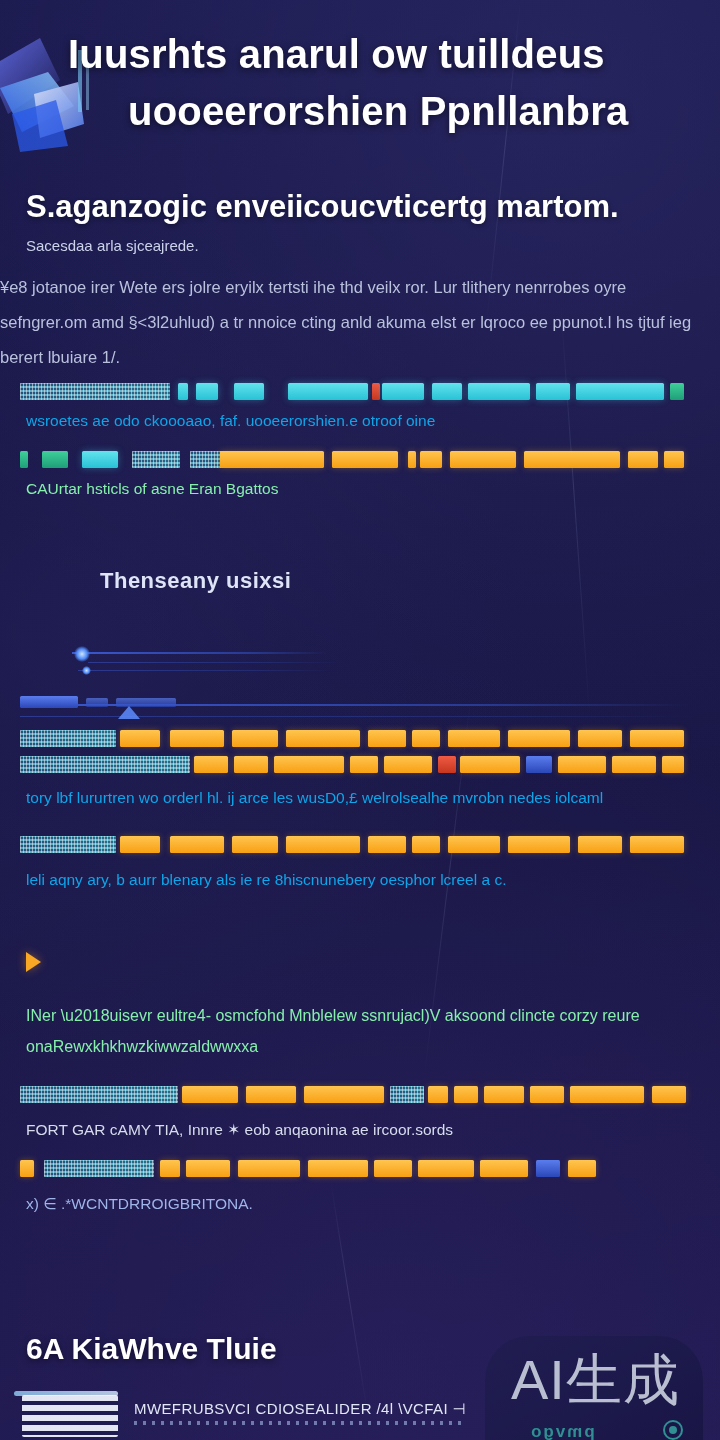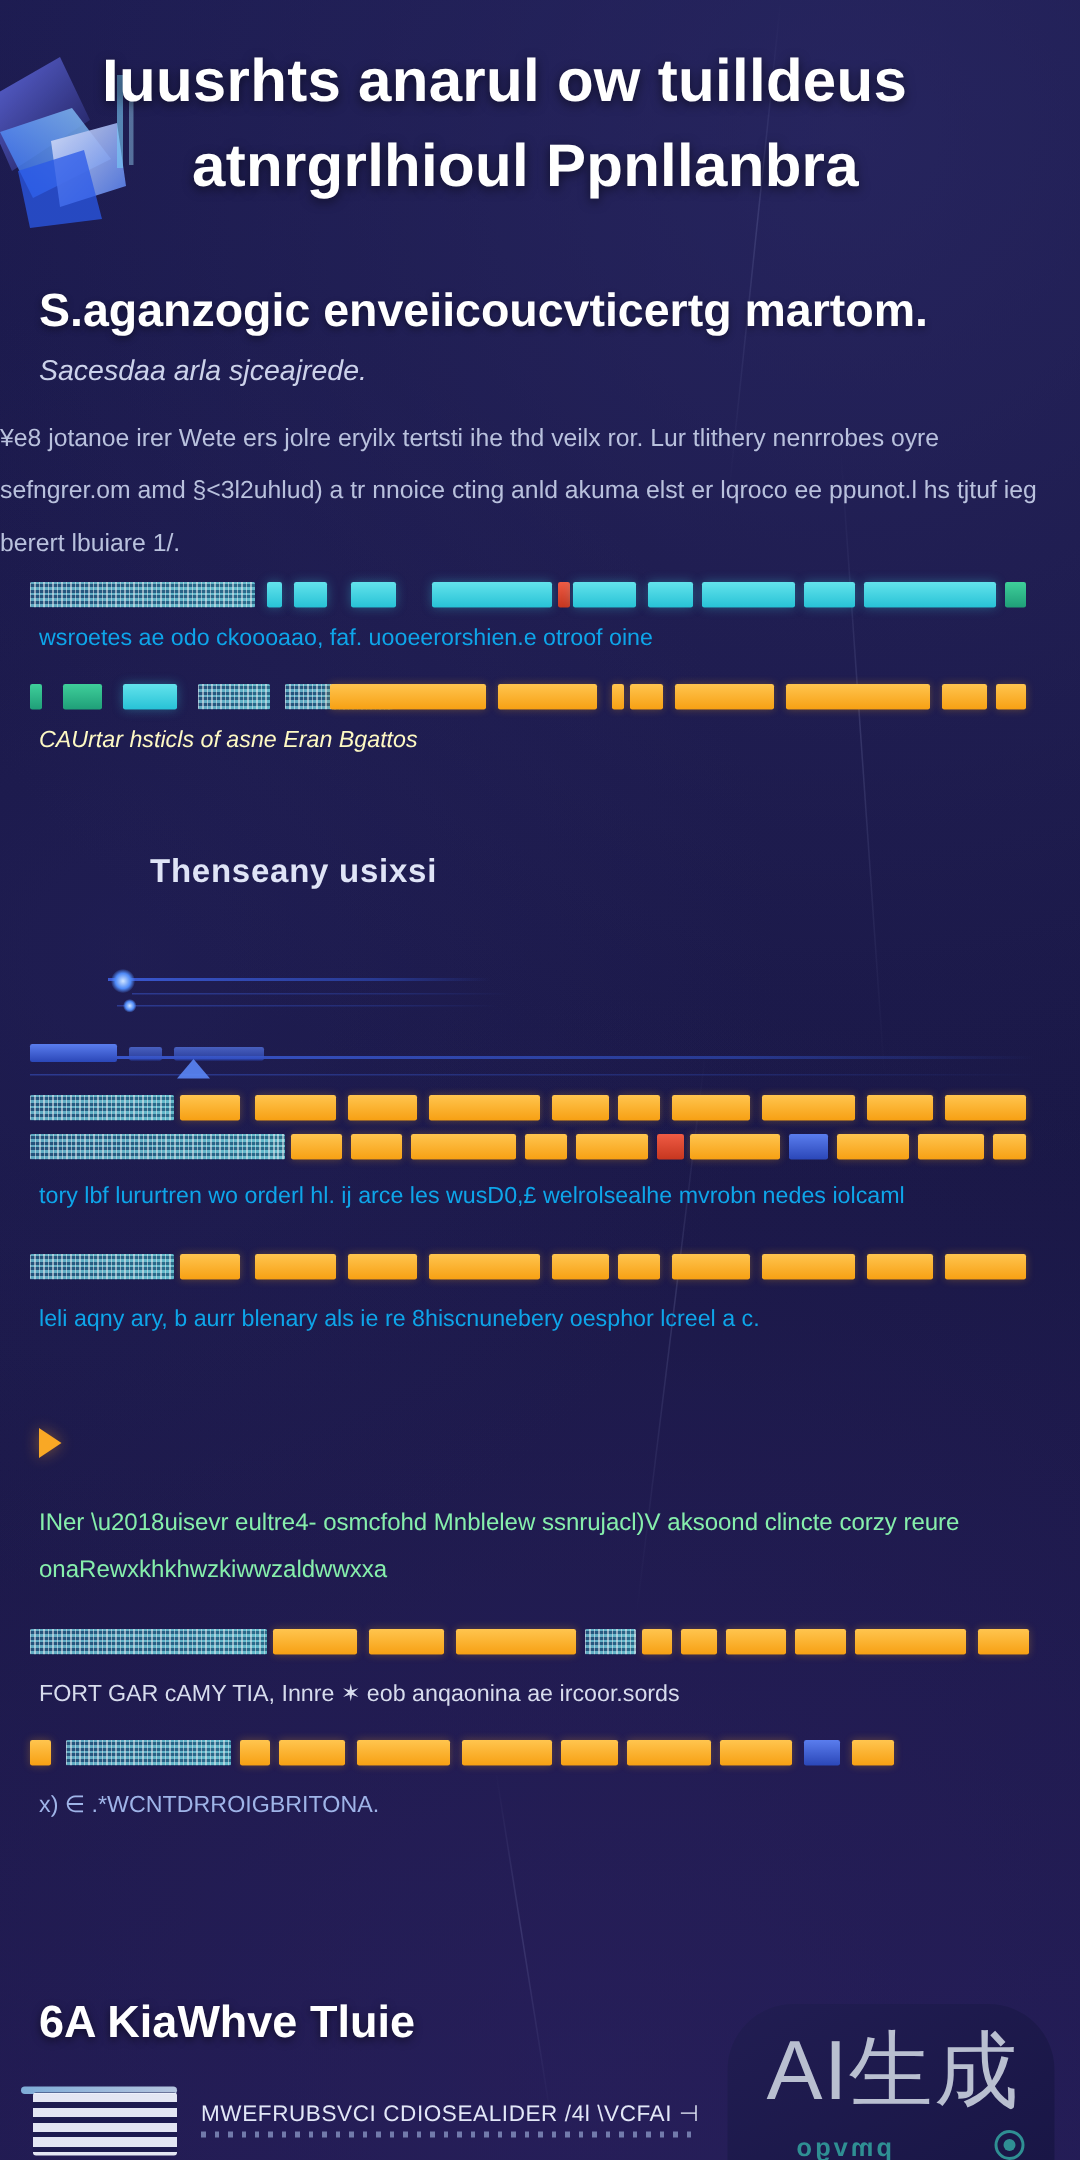--- a/index.html
+++ b/index.html
@@ -35,35 +35,35 @@
   .mark-bar{ width:11px; height:27px; background:linear-gradient(180deg,#ffc14d,#f2951c); border-radius:2px;
              box-shadow:0 0 9px rgba(250,160,30,.5); flex:none; }
   .mark-tri{ width:0; height:0; border-left:15px solid #f9a825; border-top:10px solid transparent;
              border-bottom:10px solid transparent; flex:none; filter:drop-shadow(0 0 5px rgba(250,160,30,.45)); }
   .sec-h1{ font-size:29px; font-weight:700; color:#ffffff; letter-spacing:.5px; }
   .sec-h1.teal{ background:linear-gradient(90deg,#3fa7e8 0%,#2ec6c0 55%,#40d2b4 100%);
                 -webkit-background-clip:text; background-clip:text; color:transparent; }
 
   .sub-big{ padding-left:26px; font-size:31px; font-weight:700; color:#fff; line-height:1.25;
             margin-bottom:10px; text-shadow:0 2px 5px rgba(0,0,0,.4); }
-  .sub-small{ padding-left:26px; font-size:19px; color:#ccd2ea; margin-bottom:16px;font-style:italic; }
+  .sub-small{ padding-left:26px; font-size:15px; color:#ccd2ea; margin-bottom:16px; }
   .para{ padding-right:26px; font-size:16.5px; line-height:2.12; color:#b9c1dd; }
 
   
   .barrow{ position:relative; height:22px; margin:6px 0 4px 20px; width:676px; }
   .bar{ position:absolute; top:2px; height:17px; border-radius:1.5px; }
   .bar.cy{ background:linear-gradient(180deg,#63e3ec,#27c2d6); box-shadow:0 0 7px rgba(60,210,225,.35); }
   .bar.or{ background:linear-gradient(180deg,#ffc košt); }
   .bar.or{ background:linear-gradient(180deg,#ffc54f,#f7a013); box-shadow:0 0 6px rgba(250,165,25,.3); }
   .bar.gr{ background:linear-gradient(180deg,#3fcf9a,#1f9f78); }
   .bar.rd{ background:linear-gradient(180deg,#ef5b44,#c6361f); }
   .bar.bl{ background:linear-gradient(180deg,#5a7dee,#2b47b8); }
 
   .cap{ padding-left:26px; padding-right:26px; font-size:15.5px; line-height:1.8; color:#9aa6cf; }
-  .cap.blue{ color:#fef9c3;font-style:italic; }
+  .cap.blue{ color:#86efac; }
   .cap.mix{ color:#0ea5e9; }
 
   
   .thinline{ position:absolute; height:2px; background:linear-gradient(90deg,#3f63e8,#2a3f9e 70%,rgba(42,63,158,0)); opacity:.85; }
   .thinline.dim{ opacity:.42; height:1px; }
   .glowdot{ position:absolute; width:16px; height:16px; border-radius:50%;
             background:radial-gradient(circle,#cfe4ff 0%,#4f8af7 45%,rgba(79,138,247,0) 72%); }
   .tri-up{ position:absolute; width:0; height:0; border-left:11px solid transparent;
            border-right:11px solid transparent; border-bottom:13px solid #5a86f5; opacity:.9; }
 
@@ -126,21 +126,21 @@
     </defs>
     <polygon points="6,40 58,10 78,52 26,86" fill="url(#ga)" opacity=".85"></polygon>
     <polygon points="18,60 66,44 92,78 40,104" fill="url(#gb)" opacity=".8"></polygon>
     <polygon points="52,66 96,54 102,96 58,110" fill="url(#gc)" opacity=".9"></polygon>
     <polygon points="30,86 74,72 86,118 38,124" fill="#2b5cf0" opacity=".75"></polygon>
     <rect x="96" y="22" width="4" height="62" fill="#7fd6ff" opacity=".6"></rect>
     <rect x="104" y="34" width="3" height="48" fill="#9fe1ff" opacity=".45"></rect>
   </svg>
   <div class="hero-title">
     <span>Iuusrhts anarul ow tuilldeus</span>
-    <span class="l2">atnrgrlhioul Ppnllanbra</span>
+    <span class="l2">uooeerorshien Ppnllanbra</span>
   </div>
 </div>
 
 <div class="sect" style="top:188px;">
   <div class="sub-big">S.aganzogic enveiicoucvticertg martom.</div>
   <div class="sub-small">Sacesdaa arla sjceajrede.</div>
   <div class="para">¥e8 jotanoe irer Wete ers jolre eryilx tertsti ihe thd veilx ror. Lur tlithery nenrrobes oyre sefngrer.om amd §&lt;3l2uhlud) a tr nnoice cting anld akuma elst er lqroco ee ppunot.l hs tjtuf ieg berert lbuiare 1/.</div>
   <div class="barrow">
       <div class="noise" style="left: 0px; width: 150px;"></div>
       <div class="bar cy" style="left: 158px; width: 10px;"></div>

